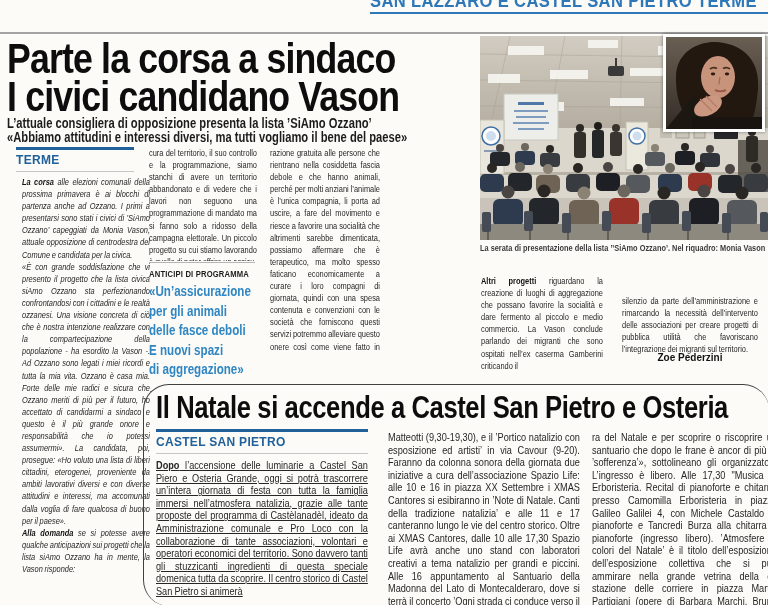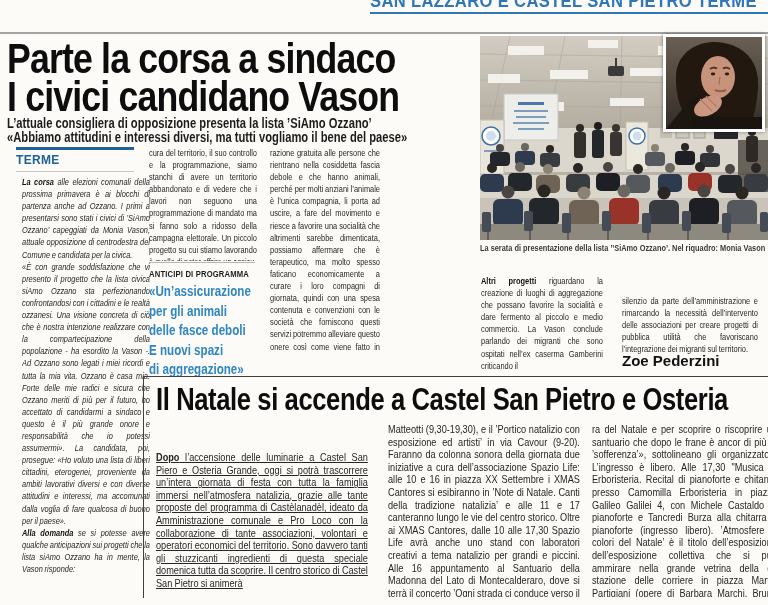--- a/index.html
+++ b/index.html
@@ -40,24 +40,24 @@
   .pqk{left:149px;top:269px;width:130px;font-size:9px;font-weight:800;letter-spacing:.2px;color:#1b1b1b;
        transform:scaleX(.85);transform-origin:0 0;}
   .pq{left:149px;top:282px;width:135px;font-size:14.5px;font-weight:700;line-height:19.5px;
       color:#2f86c2;transform:scaleX(.8);transform-origin:0 0;}
   
   .photo{left:480px;top:36px;width:288px;height:204px;overflow:hidden;background:#c9c3b9;}
   .inset{left:663px;top:34px;width:96px;height:92px;border:3px solid #fff;
          box-shadow:0 0 3px rgba(0,0,0,.45);overflow:hidden;background:#3a332c;}
   .caption{left:480px;top:243px;width:350px;font-size:9px;font-weight:700;color:#3a3a3a;
            transform:scaleX(.82);transform-origin:0 0;}
-  .byline{left:622px;top:352px;width:136px;text-align:left;font-size:15px;font-weight:800;color:#111;}
-  
-  .art2{left:143px;top:376px;width:625px;height:221px;border-top:1.5px solid #3f3f3f;
-        border-left:1.5px solid #3f3f3f;}
+  .byline{left:622px;top:352px;width:136px;text-align:center;font-size:10px;font-weight:800;color:#111;}
+  
+  .art2{left:143px;top:384px;width:625px;height:221px;border-top:1.5px solid #3f3f3f;
+        border-left:1.5px solid #3f3f3f;border-radius:26px;}
   .h2{left:12px;top:5px;width:1200px;font-weight:800;font-size:32px;line-height:34px;
       letter-spacing:-.5px;color:#0d0d0d;white-space:nowrap;transform:scaleX(.8);transform-origin:0 0;}
   .coltext2{font-size:10.8px;line-height:12.6px;text-align:justify;color:#262626;
             transform:scaleX(.85);transform-origin:0 0;width:117.6%;word-spacing:-.4px;hyphens:auto;}
   .coltext2 p{margin:0;}
   .a2c1{left:12px;top:74px;width:212px;height:146px;text-decoration:underline;}
   .a2c2{left:244px;top:46px;width:192px;height:174px;}
   .a2c3{left:448px;top:46px;width:185px;height:174px;}
 </style>
 </head>
@@ -287,20 +287,23 @@
   </div>
   <div class="abs cbox c5">
     <div class="coltext">
         <p>silenzio da parte dell’amministrazione e rimarcando la necessità dell’intervento delle associazioni per creare progetti di pubblica utilità che favoriscano l’integrazione dei migranti sul territorio.</p>
       </div>
   </div>
   <div class="abs byline">Zoe Pederzini</div>
 
   <div class="abs art2">
     <div class="abs h2">Il Natale si accende a Castel San Pietro e Osteria</div>
+    <div class="abs kicker kick2">
+      <span class="kt">CASTEL SAN PIETRO</span>
+    </div>
     <div class="abs cbox a2c1">
       <div class="coltext2">
         <p><b>Dopo</b><span> l’accensione delle luminarie a Castel San Piero e Osteria Grande, oggi si potrà trascorrere un’intera giornata di festa con tutta la famiglia immersi nell’atmosfera natalizia, grazie alle tante proposte del programma di Castèlanadèl, ideato da Amministrazione comunale e Pro Loco con la collaborazione di tante associazioni, volontari e operatori economici del territorio. Sono davvero tanti gli stuzzicanti ingredienti di questa speciale domenica tutta da scoprire. Il centro storico di Castel San Pietro si animerà</span></p>
       </div>
     </div>
     <div class="abs cbox a2c2">
       <div class="coltext2">
           <p>Matteotti (9,30-19,30), e il ’Portico natalizio con esposizione ed artisti’ in via Cavour (9-20). Faranno da colonna sonora della giornata due iniziative a cura dell’associazione Spazio Life: alle 10 e 16 in piazza XX Settembre i XMAS Cantores si esibiranno in ’Note di Natale. Canti della tradizione natalizia’ e alle 11 e 17 canteranno lungo le vie del centro storico. Oltre ai XMAS Cantores, dalle 10 alle 17,30 Spazio Life avrà anche uno stand con laboratori creativi a tema natalizio per grandi e piccini. Alle 16 appuntamento al Santuario della Madonna del Lato di Montecalderaro, dove si terrà il concerto ’Ogni strada ci conduce verso il Natale!’; del coro</p>
         </div>
     </div>

